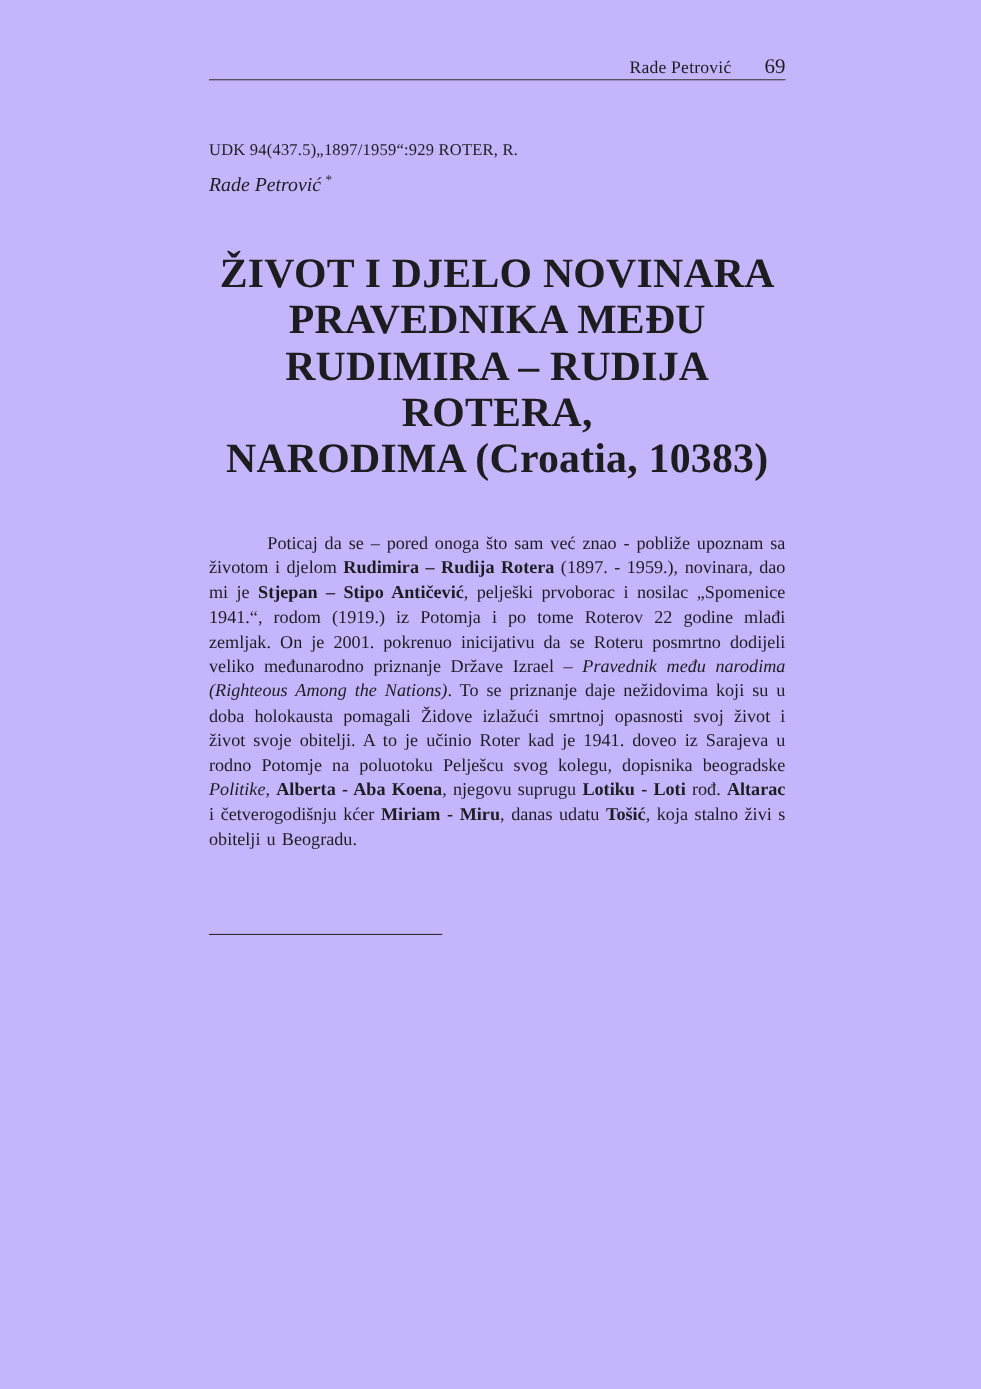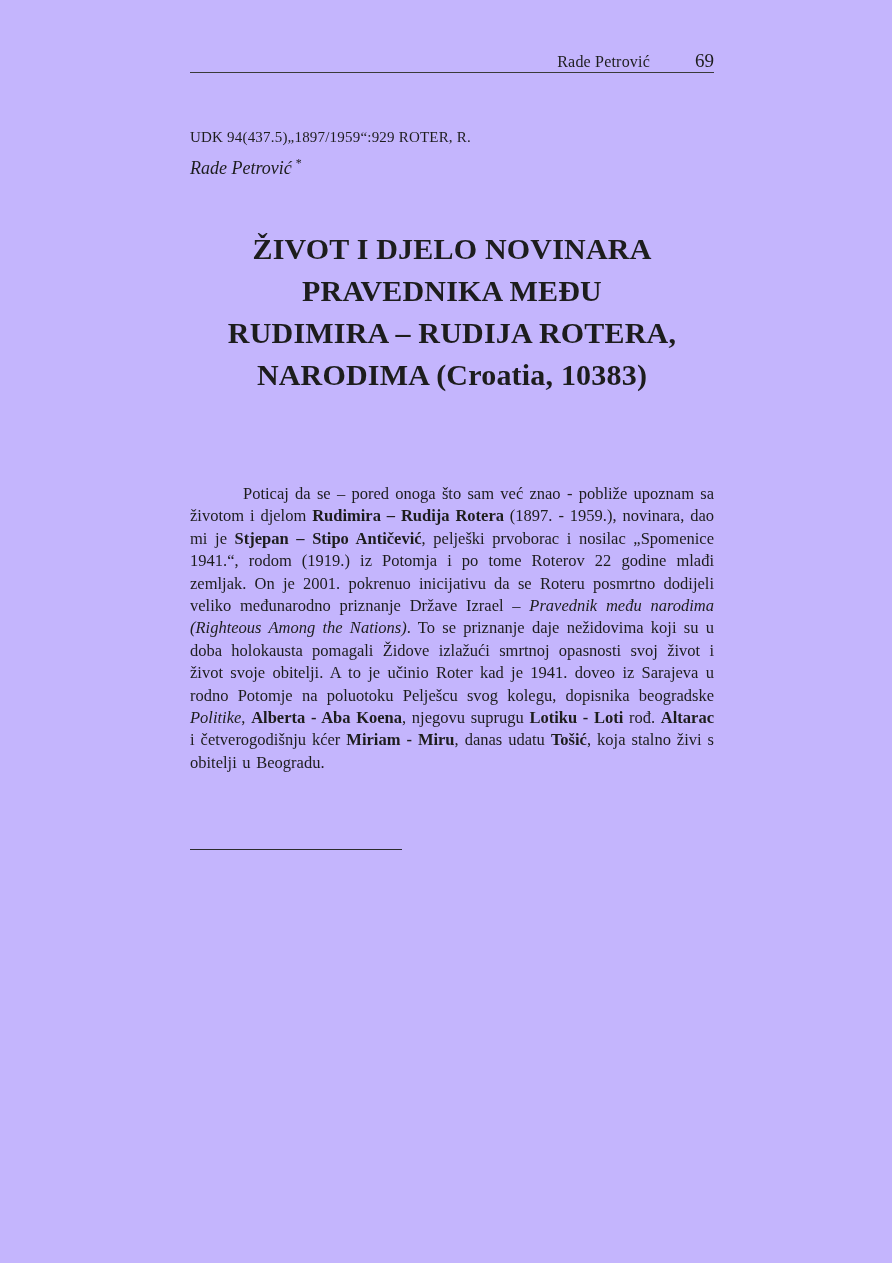--- a/index.html
+++ b/index.html
@@ -16,21 +16,21 @@
 
   
   .running-head {
     top: 50px;
     display: flex;
     justify-content: flex-end;
     align-items: baseline;
     font-size: 16px;
   }
   .running-title { letter-spacing: 0.2px; }
-  .page-number { margin-left: 45px; font-size: 19px; }
+  .page-number { margin-left: 30px; font-size: 19px; }
   .head-rule {
     top: 72px;
     height: 0;
     border-top: 1.6px solid #3a3a3a;
   }
 
   
   .udk-line {
     top: 103px;
     text-align: left;
@@ -45,21 +45,21 @@
     font-style: italic;
     font-size: 18px;
   }
   .author-line sup { font-size: 12px; font-style: normal; margin-left: 4px; }
 
   
   .article-title {
     top: 228px;
     margin: 0;
     text-align: center;
-    font-size: 30px;
+    font-size: 38px;
     line-height: 42px;
     font-weight: bold;
     letter-spacing: 0.2px;
   }
   .article-title .title-line { display: block; }
   .article-subtitle {
     top: 395px;
     margin: 0;
     text-align: center;
     font-size: 24px;

